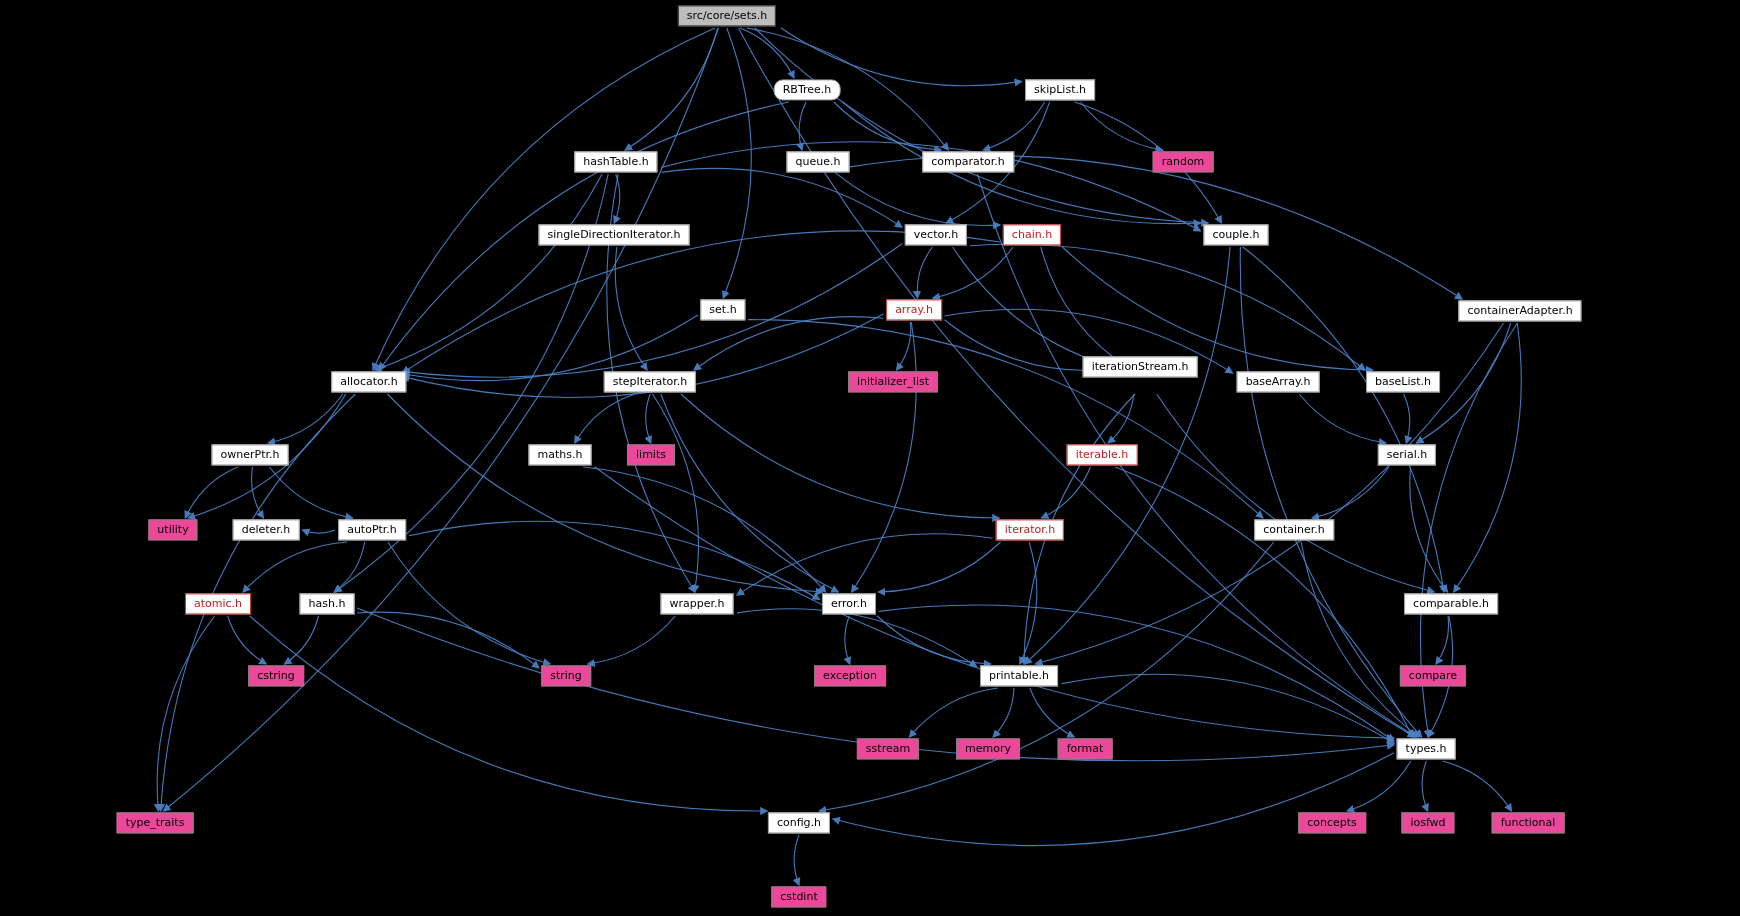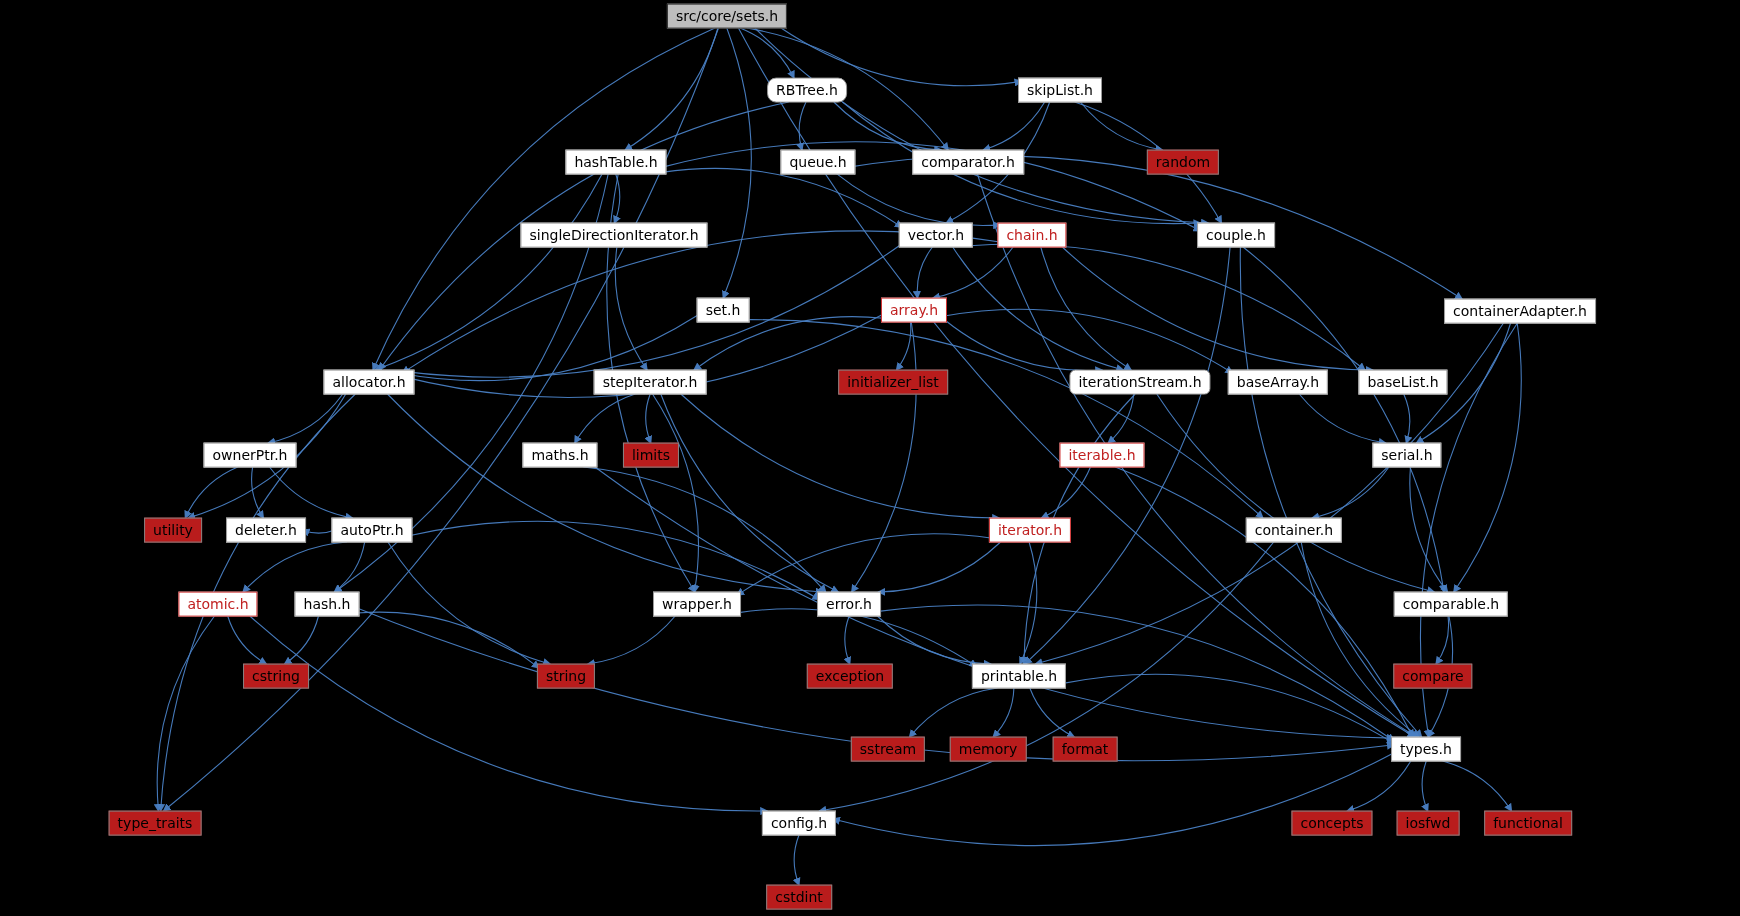--- a/index.html
+++ b/index.html
@@ -25,31 +25,31 @@
     left: 0;
     top: 0;
     z-index: 1;
   }
   .node {
     position: absolute;
     transform: translate(-50%, -50%);
     background: #ffffff;
     border: 1px solid #9a9a9a;
     color: #000000;
-    font-size: 14px;
+    font-size: 11px;
     line-height: 1.2;
     padding: 3px 8px;
     white-space: nowrap;
     z-index: 2;
     cursor: pointer;
     box-sizing: border-box;
     text-align: right;
   }
   .node.system {
-    background: #b91c1c;
+    background: #ec4899;
     border-color: #848484;
   }
   .node.root {
     background: #bdbdbd;
     border-color: #2a2a2a;
     color: #000000;
   }
   .node.truncated {
     border: 1.5px solid #d03030;
     color: #c02020;
@@ -190,21 +190,21 @@
     <div class="node header" style="left: 614px; top: 235px;">singleDirectionIterator.h</div>
     <div class="node header" style="left: 936px; top: 235px;">vector.h</div>
     <div class="node truncated" style="left: 1032px; top: 235px;">chain.h</div>
     <div class="node header" style="left: 1236px; top: 235px;">couple.h</div>
     <div class="node header" style="left: 723px; top: 310px;">set.h</div>
     <div class="node truncated" style="left: 914px; top: 310px;">array.h</div>
     <div class="node header" style="left: 1520px; top: 311px;">containerAdapter.h</div>
     <div class="node header" style="left: 369px; top: 382px;">allocator.h</div>
     <div class="node header" style="left: 650px; top: 382px;">stepIterator.h</div>
     <div class="node system" style="left: 893px; top: 382px;">initializer_list</div>
-    <div class="node header" style="left: 1140px; top: 382px; border-radius: 6px;">iterationStream.h</div>
+    <div class="node header" style="left: 1140px; top: 367px;">iterationStream.h</div>
     <div class="node header" style="left: 1278px; top: 382px;">baseArray.h</div>
     <div class="node header" style="left: 1403px; top: 382px;">baseList.h</div>
     <div class="node header" style="left: 250px; top: 455px;">ownerPtr.h</div>
     <div class="node header" style="left: 560px; top: 455px;">maths.h</div>
     <div class="node system" style="left: 651px; top: 455px;">limits</div>
     <div class="node truncated" style="left: 1102px; top: 455px;">iterable.h</div>
     <div class="node header" style="left: 1407px; top: 455px;">serial.h</div>
     <div class="node system" style="left: 173px; top: 530px;">utility</div>
     <div class="node header" style="left: 266px; top: 530px;">deleter.h</div>
     <div class="node header" style="left: 372px; top: 530px;">autoPtr.h</div>

